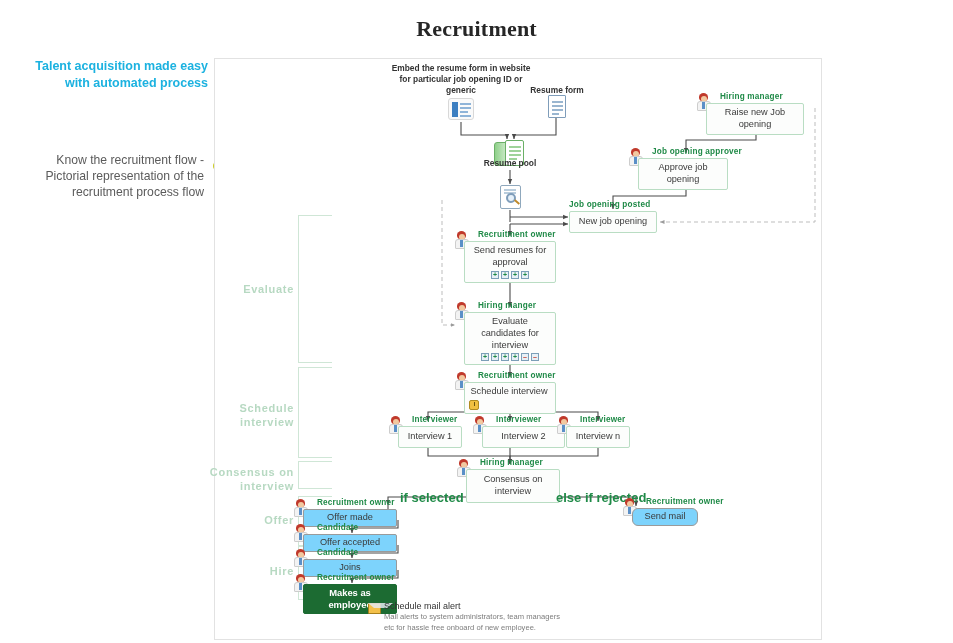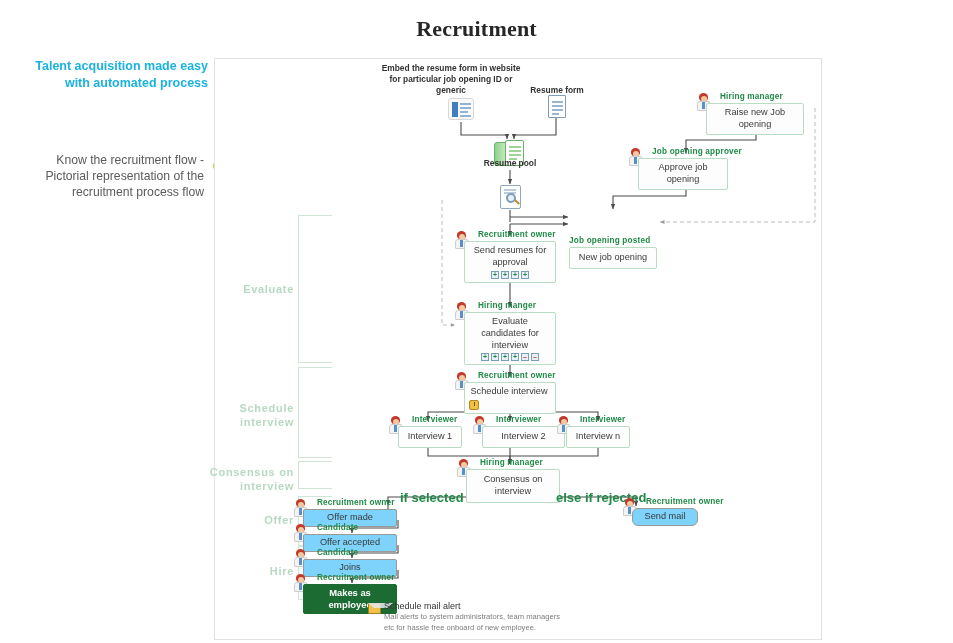--- a/index.html
+++ b/index.html
@@ -354,21 +354,21 @@
 
   <div class="bracket" style="left:298px; top:461px; width:34px; height:28px;"></div>
   <div class="stage-label" style="left:184px; top:466px; width:110px;">Consensus on interview</div>
 
   <div class="bracket" style="left:298px; top:496px; width:34px; height:50px;"></div>
   <div class="stage-label" style="left:196px; top:514px; width:98px;">Offer</div>
 
   <div class="bracket" style="left:298px; top:546px; width:34px; height:54px;"></div>
   <div class="stage-label" style="left:196px; top:565px; width:98px;">Hire</div>
 
-  <div class="cap strong" style="left:376px; top:63px; width:150px;">Embed the resume form in website for particular job opening ID or generic</div>
+  <div class="cap strong" style="left:386px; top:63px; width:150px;">Embed the resume form in website for particular job opening ID or generic</div>
 
   <div class="icon-web" style="left:448px; top:98px;">
     <div class="blue-col"></div>
     <div class="ln" style="top:4px; width:11px;"></div>
     <div class="ln" style="top:8px; width:11px;"></div>
     <div class="ln" style="top:12px; width:8px;"></div>
     <div class="ln" style="top:16px; width:11px;"></div>
   </div>
 
   <div class="cap strong" style="left:512px; top:85px; width:90px;">Resume form</div>
@@ -412,21 +412,21 @@
     <div class="avatar">
       <div class="av-head"></div>
         <div class="av-face"></div>
         <div class="av-body"></div>
         <div class="av-tie"></div>
     </div>
     <div class="role">Job opening approver</div>
     <div class="box" style="width:90px;">Approve job opening</div>
   </div>
 
-  <div class="node" style="left:569px; top:211px;margin-top:36px;">
+  <div class="node" style="left:569px; top:211px;">
     <div class="role" style="left:0; top:-11px;">Job opening posted</div>
     <div class="box" style="width:88px; padding-top:4px; padding-bottom:4px;">New job opening</div>
   </div>
 
   <div class="node" style="left:464px; top:241px;">
     <div class="avatar">
       <div class="av-head"></div>
         <div class="av-face"></div>
         <div class="av-body"></div>
         <div class="av-tie"></div>

